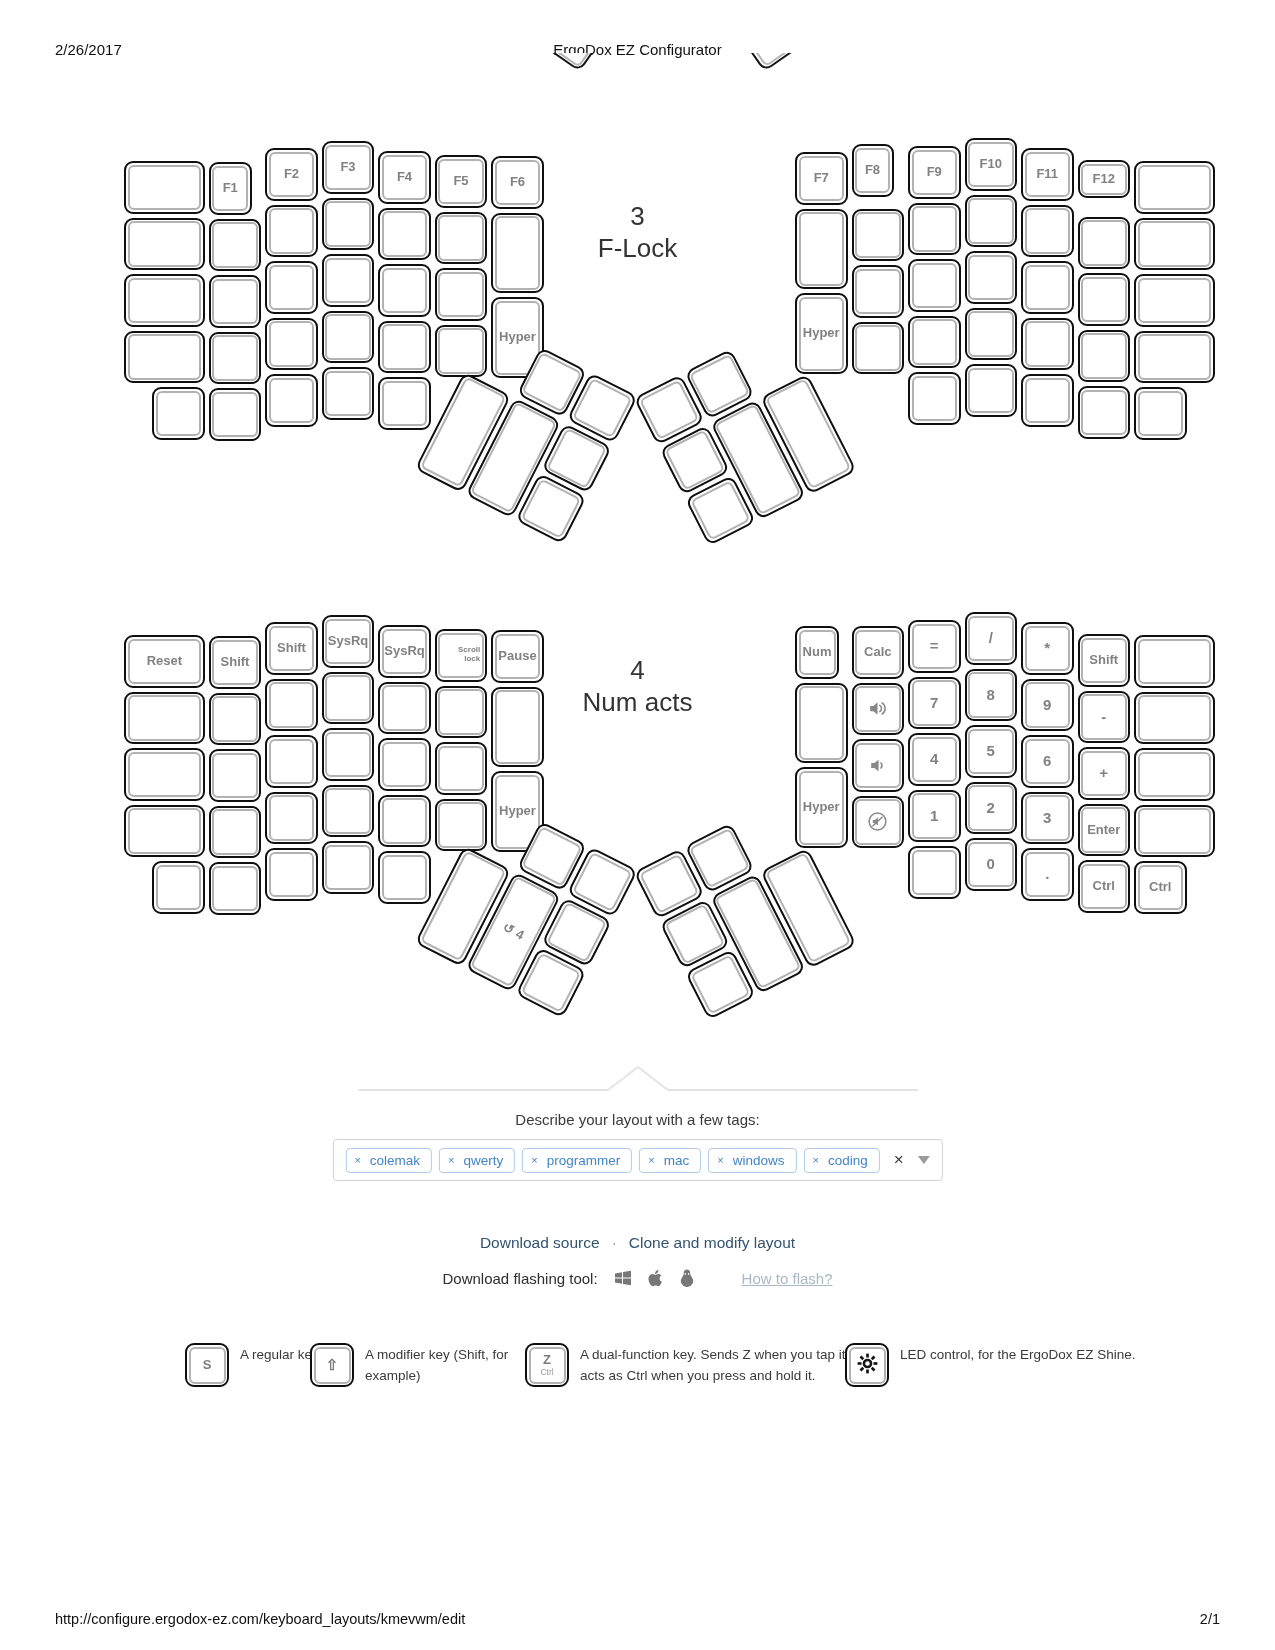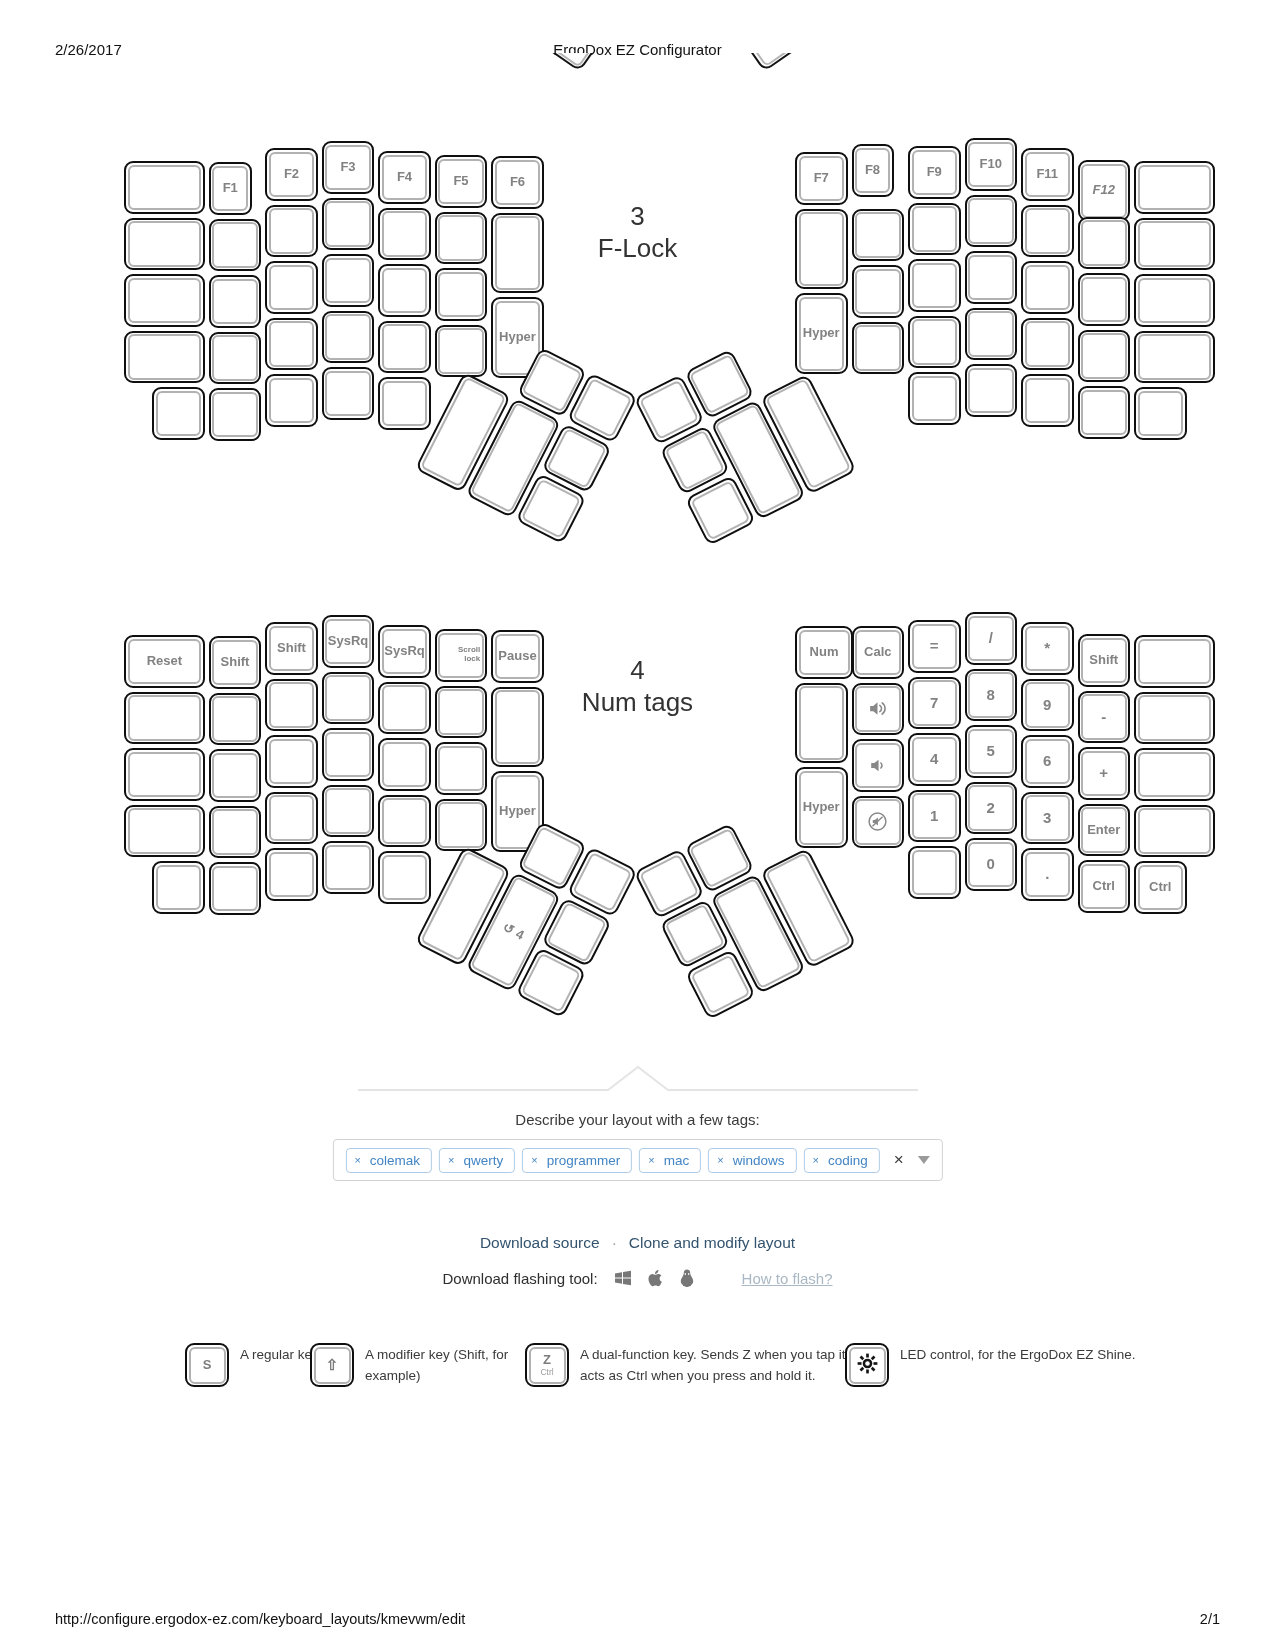--- a/index.html
+++ b/index.html
@@ -85,21 +85,21 @@
   <div class="cutbox" style="left:742px;top:40px;">
     <div class="ckey" style="transform:rotate(-35deg);"></div>
   </div>
 
   <div class="layer-title" style="top:188px;">
     <div class="num">3</div>
     <div class="nm">F-Lock</div>
   </div>
   <div class="layer-title" style="top:642px;">
     <div class="num">4</div>
-    <div class="nm">Num tags</div>
+    <div class="nm">Num acts</div>
   </div>
 
   <div id="kb-root">
       <div>
         <div class="key" style="left: 124px; top: 148px; width: 80.75px; height: 52.5px;"></div>
         <div class="key" style="left: 124px; top: 204.5px; width: 80.75px; height: 52.5px;"></div>
         <div class="key" style="left: 124px; top: 261px; width: 80.75px; height: 52.5px;"></div>
         <div class="key" style="left: 124px; top: 317.5px; width: 80.75px; height: 52.5px;"></div>
         <div class="key" style="left: 152.25px; top: 374px; width: 52.5px; height: 52.5px;"></div>
         <div class="key" style="left: 208.75px; top: 149px; width: 43px; height: 52.5px;">
@@ -170,21 +170,21 @@
         <div class="key" style="left: 964.5px; top: 238px; width: 52.5px; height: 52.5px;"></div>
         <div class="key" style="left: 964.5px; top: 294.5px; width: 52.5px; height: 52.5px;"></div>
         <div class="key" style="left: 964.5px; top: 351px; width: 52.5px; height: 52.5px;"></div>
         <div class="key" style="left: 1021px; top: 135px; width: 52.5px; height: 52.5px;">
           <span class="klabel">F11</span>
         </div>
         <div class="key" style="left: 1021px; top: 191.5px; width: 52.5px; height: 52.5px;"></div>
         <div class="key" style="left: 1021px; top: 248px; width: 52.5px; height: 52.5px;"></div>
         <div class="key" style="left: 1021px; top: 304.5px; width: 52.5px; height: 52.5px;"></div>
         <div class="key" style="left: 1021px; top: 361px; width: 52.5px; height: 52.5px;"></div>
-        <div class="key" style="left: 1077.5px; top: 147px; width: 52.5px; height: 61px; font-style: italic;">
+        <div class="key" style="left: 1077.5px; top: 147px; width: 52.5px; height: 38px;">
           <span class="klabel">F12</span>
         </div>
         <div class="key" style="left: 1077.5px; top: 203.5px; width: 52.5px; height: 52.5px;"></div>
         <div class="key" style="left: 1077.5px; top: 260px; width: 52.5px; height: 52.5px;"></div>
         <div class="key" style="left: 1077.5px; top: 316.5px; width: 52.5px; height: 52.5px;"></div>
         <div class="key" style="left: 1077.5px; top: 373px; width: 52.5px; height: 52.5px;"></div>
         <div class="key" style="left: 1134px; top: 148px; width: 80.75px; height: 52.5px;"></div>
         <div class="key" style="left: 1134px; top: 204.5px; width: 80.75px; height: 52.5px;"></div>
         <div class="key" style="left: 1134px; top: 261px; width: 80.75px; height: 52.5px;"></div>
         <div class="key" style="left: 1134px; top: 317.5px; width: 80.75px; height: 52.5px;"></div>
@@ -248,21 +248,21 @@
         <div class="key" style="left: 434.75px; top: 672.5px; width: 52.5px; height: 52.5px;"></div>
         <div class="key" style="left: 434.75px; top: 729px; width: 52.5px; height: 52.5px;"></div>
         <div class="key" style="left: 434.75px; top: 785.5px; width: 52.5px; height: 52.5px;"></div>
         <div class="key" style="left: 491.25px; top: 617px; width: 52.5px; height: 52.5px;">
           <span class="klabel">Pause</span>
         </div>
         <div class="key" style="left: 491.25px; top: 673.5px; width: 52.5px; height: 80.75px;"></div>
         <div class="key" style="left: 491.25px; top: 758.25px; width: 52.5px; height: 80.75px;">
           <span class="klabel">Hyper</span>
         </div>
-        <div class="key" style="left: 795px; top: 613px; width: 58px; height: 52.5px;">
+        <div class="key" style="left: 795px; top: 613px; width: 44px; height: 52.5px;">
           <span class="klabel">Num</span>
         </div>
         <div class="key" style="left: 795px; top: 669.5px; width: 52.5px; height: 80.75px;"></div>
         <div class="key" style="left: 795px; top: 754.25px; width: 52.5px; height: 80.75px;">
           <span class="klabel">Hyper</span>
         </div>
         <div class="key" style="left: 851.5px; top: 613px; width: 52.5px; height: 52.5px;">
           <span class="klabel">Calc</span>
         </div>
         <div class="key" style="left: 851.5px; top: 669.5px; width: 52.5px; height: 52.5px;">

